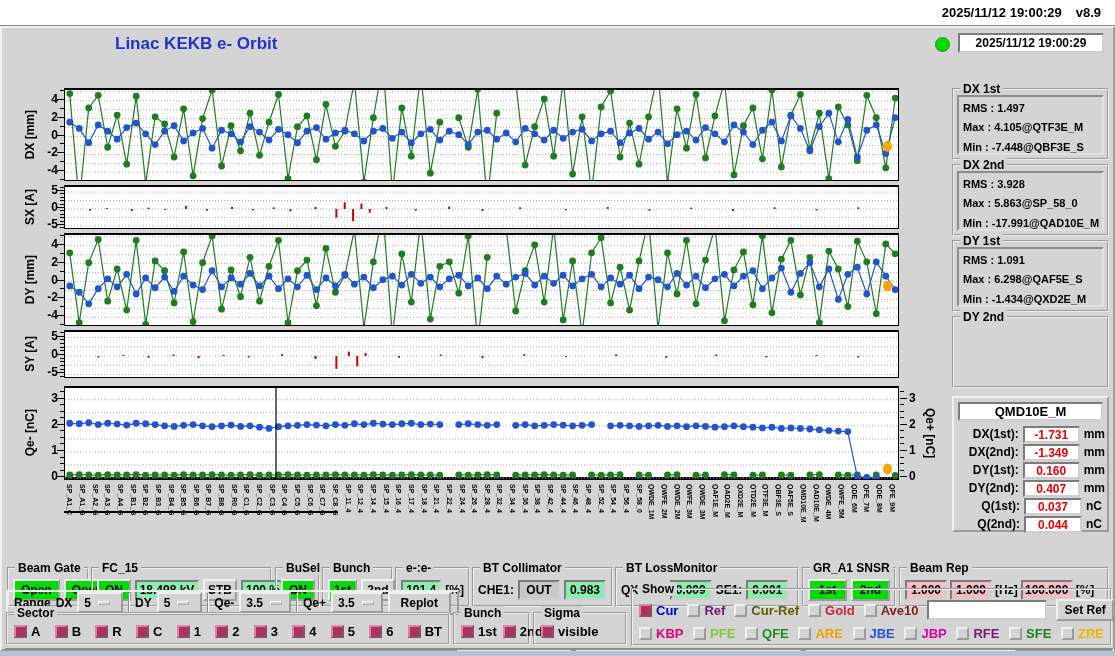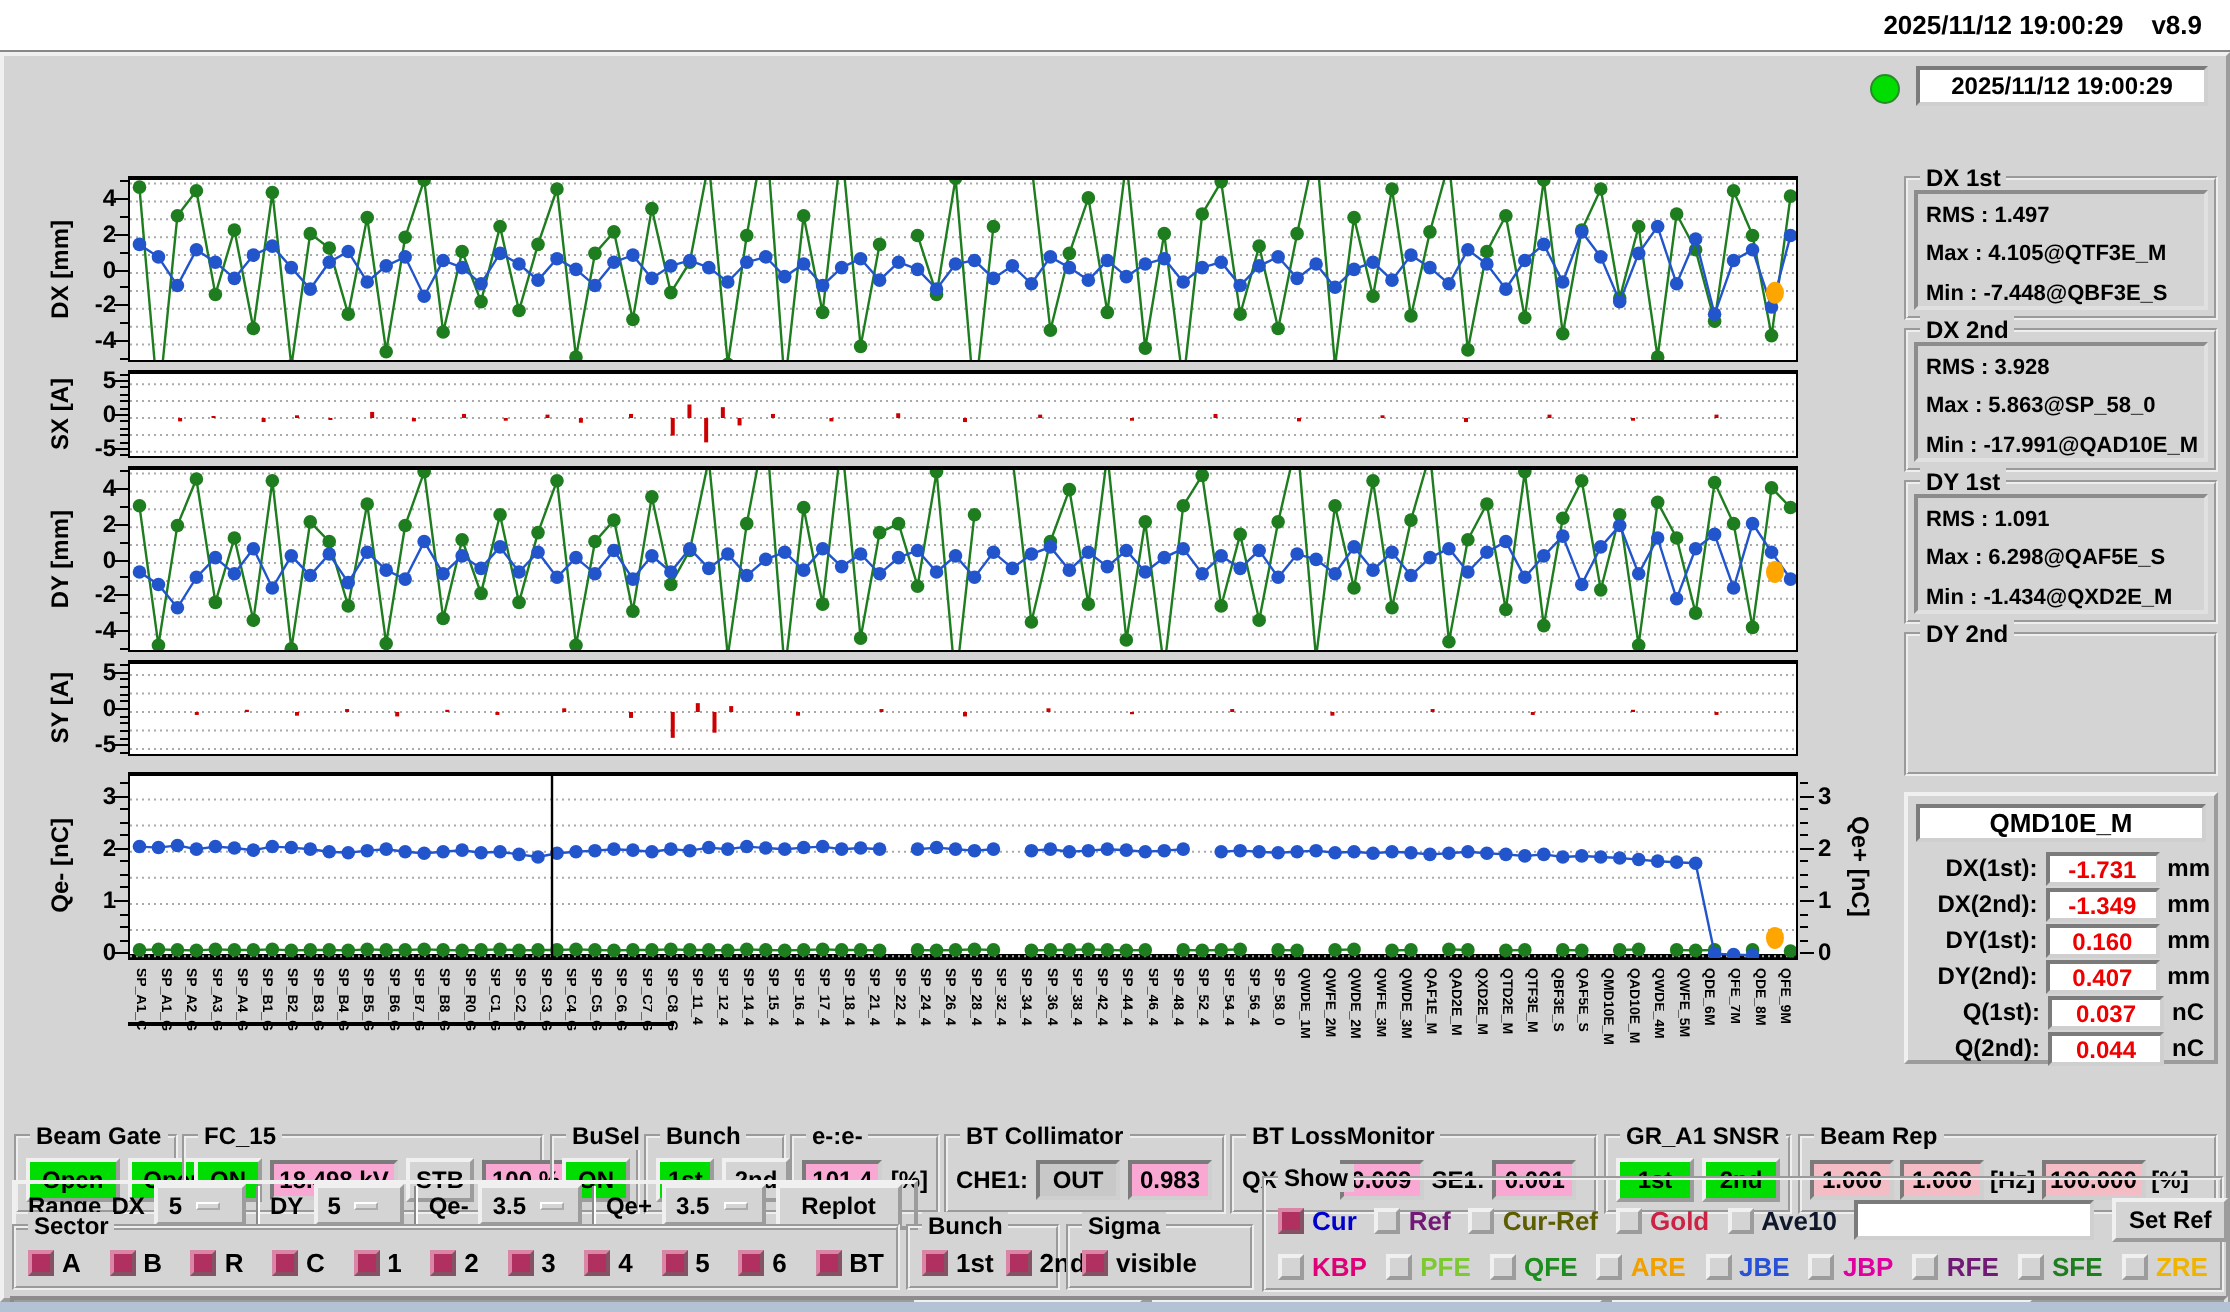--- a/index.html
+++ b/index.html
@@ -34,21 +34,21 @@
   #qmd-title { position:absolute; left:4px; top:4px; right:4px; height:19px; background:#fff; border:2px inset #cfcfcf; text-align:center; font-size:13px; }
   .qrow { position:absolute; left:2px; right:2px; height:18px; display:flex; align-items:center; }
   .qrow .ql { width:64px; text-align:right; font-size:12px; }
   .qrow .qv { width:58px; height:17px; margin:0 4px; background:#fff; border:2px inset #cfcfcf; color:#ee0000; font-size:12px; text-align:center; line-height:14px; }
   .qrow .qu { font-size:12px; }
 
   
   .cgroup { position:absolute; top:539px; height:40px; border:2px groove #eeeeee; display:flex; align-items:center; gap:4px; padding:8px 4px 2px; }
   .btn { border:2px outset #f0f0f0; background:#d4d4d4; font-family:inherit; font-weight:bold; font-size:12px; height:22px; padding:0 6px; white-space:nowrap; }
   .btn.green { background:#00dd00; }
-  .vbox { background:#f9a8d4; border:2px inset #cfcfcf; font-size:12px; height:20px; display:flex; align-items:center; justify-content:center; padding:0 3px; white-space:nowrap; }
+  .vbox { background:#86efac; border:2px inset #cfcfcf; font-size:12px; height:20px; display:flex; align-items:center; justify-content:center; padding:0 3px; white-space:nowrap; }
   .vbox.gray { background:#c8c8c8; }
   .vbox.pink { background:#f4bcc4; }
   .clabel { font-size:12px; white-space:nowrap; }
 
   #rangebar { left:4px; top:562px; width:453px; height:25px; border:2px outset #f0f0f0; display:flex; align-items:center; gap:5px; padding:0 6px; }
   .drop { border:2px outset #f0f0f0; background:#d4d4d4; height:21px; display:flex; align-items:center; padding:0 5px; font-size:12px; gap:7px; }
   .dash { width:12px; height:4px; background:#d4d4d4; border:1px outset #fff; }
   .vsep { width:2px; height:19px; border-left:1px solid #8a8a8a; border-right:1px solid #fff; }
 
   .ckgroup { position:absolute; top:584px; height:33px; border:2px groove #eeeeee; display:flex; align-items:center; padding:8px 6px 2px; }
@@ -73,20 +73,21 @@
 </style>
 </head>
 <body>
 
 <div id="app">
   <div id="topbar">
     <span>2025/11/12 19:00:29</span><span>v8.9</span>
   </div>
 
   <div id="main">
+    <div class="abs" id="page-title">Linac KEKB e- Orbit</div>
     <div class="abs" id="led"></div>
     <div class="abs" id="tsbox">2025/11/12 19:00:29</div>
 
     <div id="chart-area">
         <div class="ylab" style="left: 20px; top: 60px; height: 93px;">
           <span>DX [mm]</span>
         </div>
         <div class="tick" style="left: 30px; top: 63.7308px;">4</div>
         <div class="tmark" style="left: 55px; width: 7px; top: 70.7308px;"></div>
         <div class="tick" style="left: 30px; top: 81.6154px;">2</div>
@@ -1110,21 +1111,21 @@
           <span class="check">
             <span class="cb"></span>
             <span class="cklbl" style="color: rgb(92, 92, 0);">Cur-Ref</span>
           </span>
           <span class="check">
             <span class="cb"></span>
             <span class="cklbl" style="color: rgb(204, 34, 68);">Gold</span>
           </span>
           <span class="check">
             <span class="cb"></span>
-            <span class="cklbl" style="color: #0f172a; text-align: right;">Ave10</span>
+            <span class="cklbl" style="color: #7f1d1d; text-align: right;">Ave10</span>
           </span>
         <input id="refinput" type="text" style="">
         <button class="btn" id="setref">Set Ref</button>
       </div>
       <div id="show-row2">
           <span class="check">
             <span class="cb"></span>
             <span class="cklbl" style="color: rgb(221, 0, 119);">KBP</span>
           </span>
           <span class="check">

